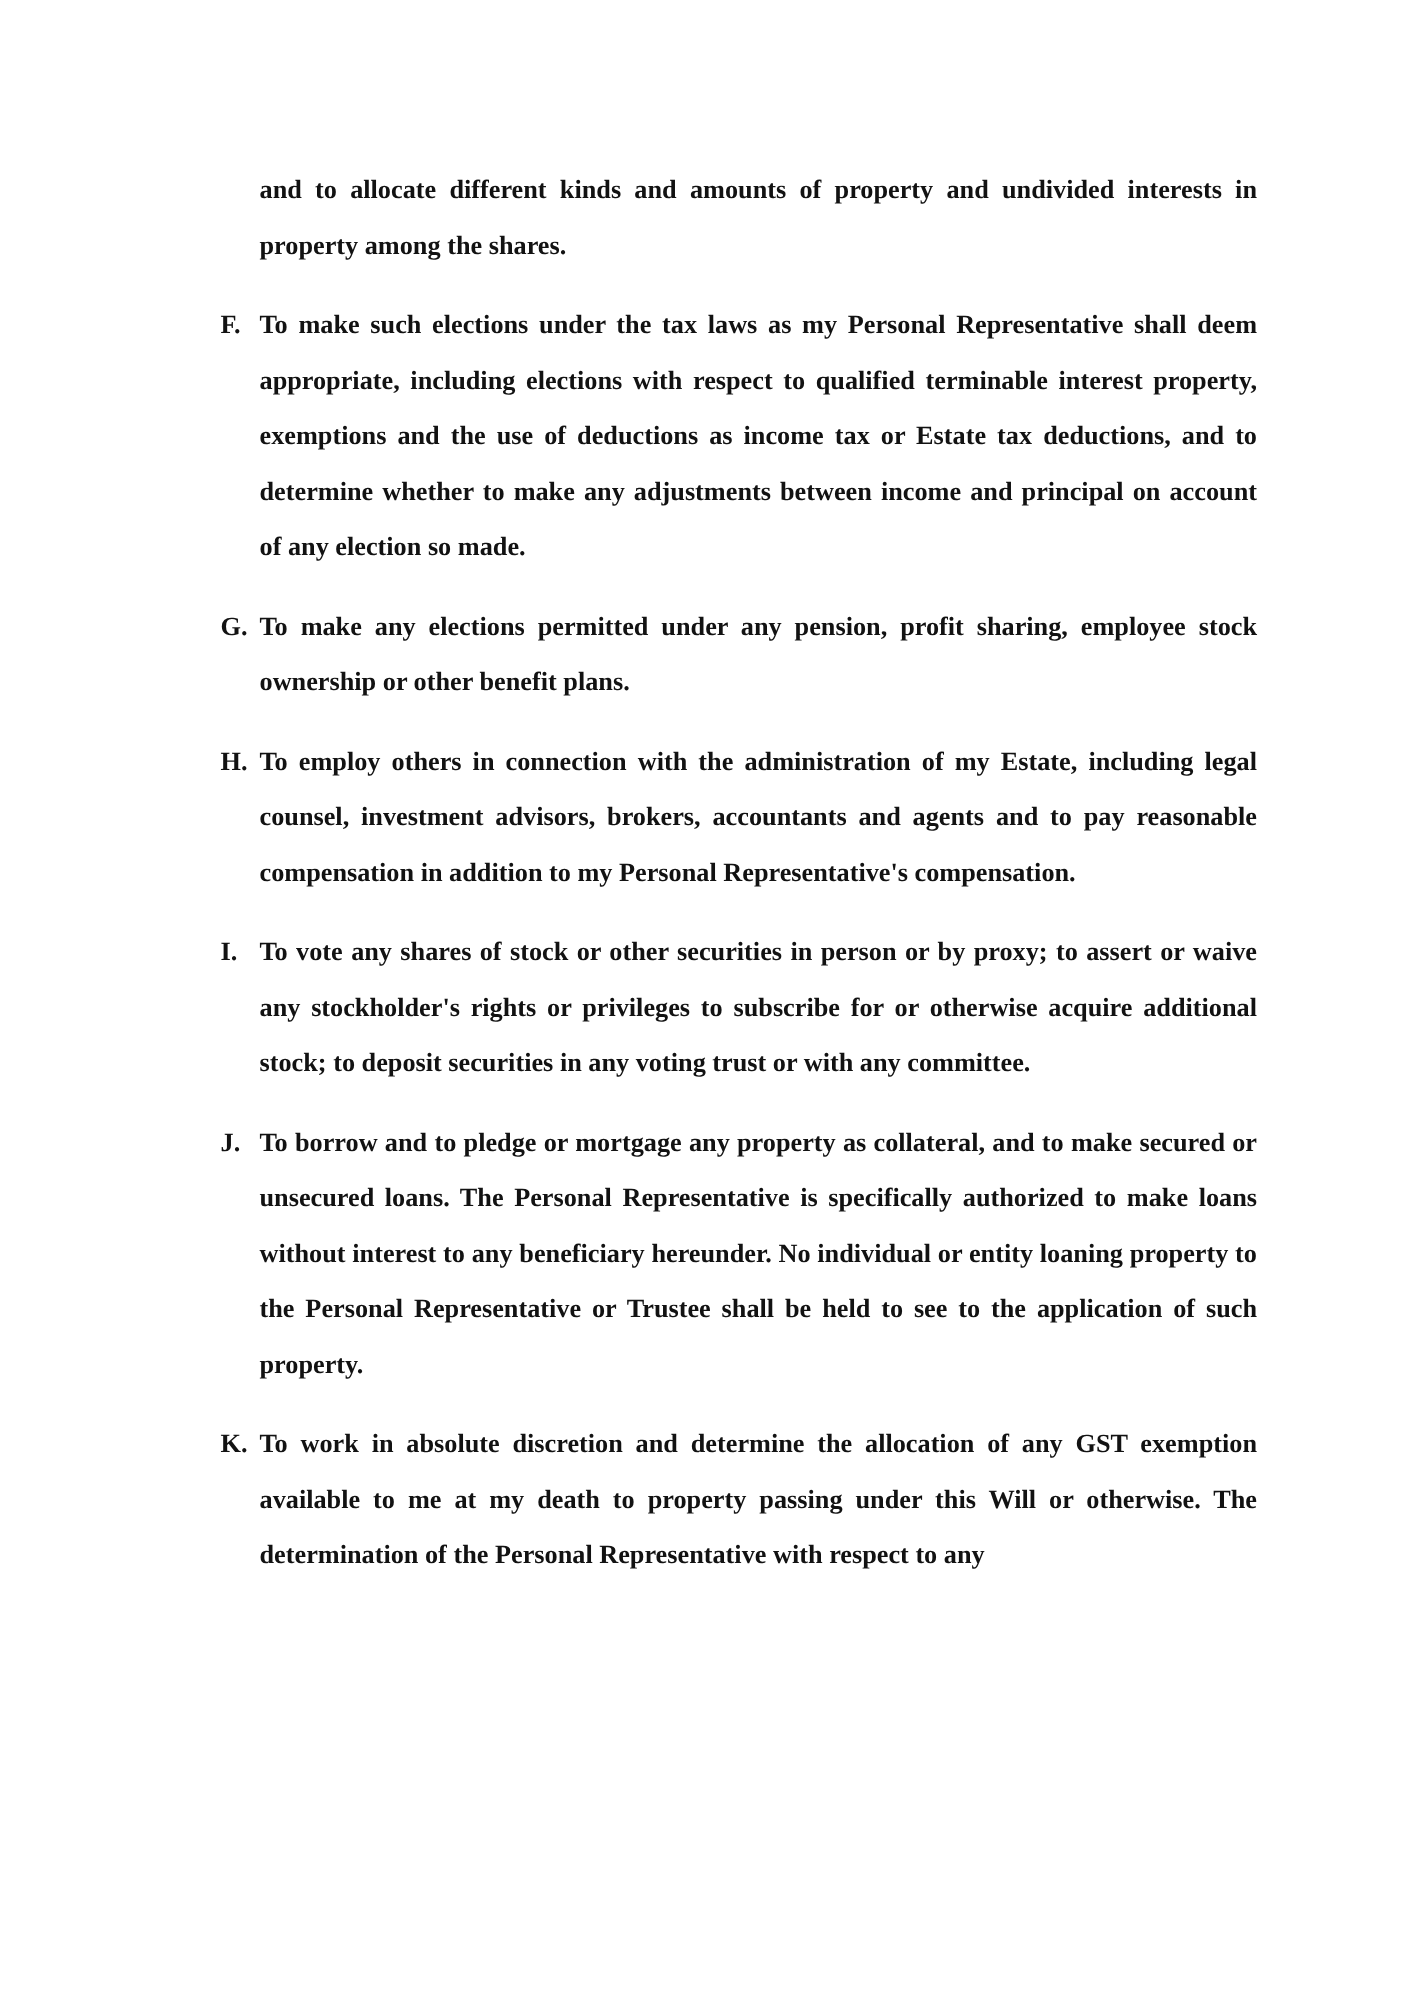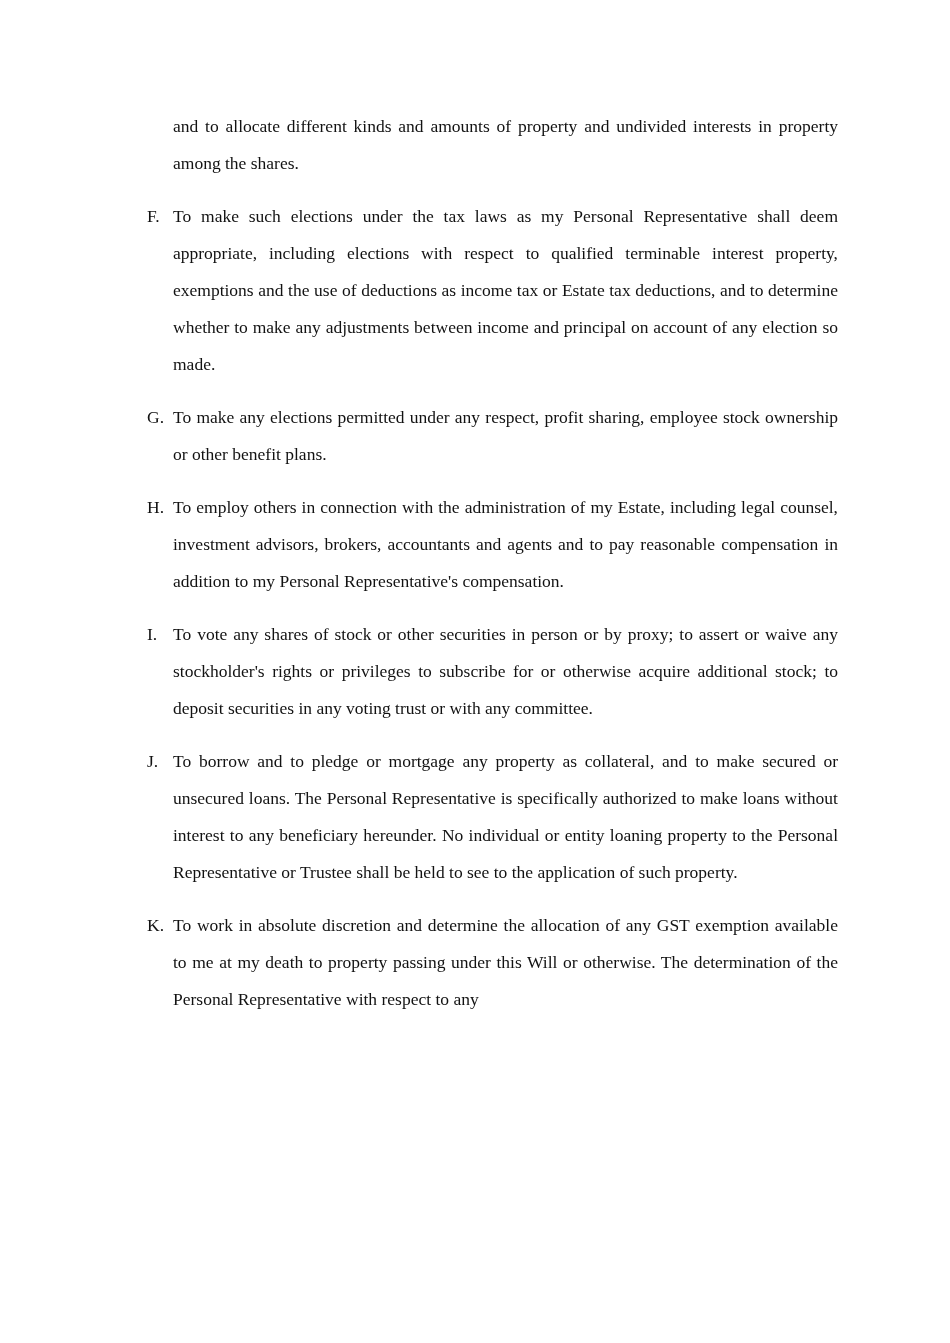--- a/index.html
+++ b/index.html
@@ -9,20 +9,21 @@
   }
   .page {
     position: relative;
     width: 950px;
     height: 1343px;
     background: #ffffff;
     font-family: "Liberation Serif", serif;
     color: #121212;
     box-sizing: border-box;
     overflow: hidden;
+    font-weight: bold;
   }
   .content {
     position: absolute;
     top: 108px;
     left: 147px;
     right: 112px;
   }
   .para {
     position: relative;
     padding-left: 26px;
@@ -53,21 +54,21 @@
 
     <div class="para no-label">
       <span class="para-label"></span><span class="para-text">and to allocate different kinds and amounts of property and undivided interests in property among the shares.</span>
     </div>
 
     <div class="para">
       <span class="para-label">F.</span><span class="para-text">To make such elections under the tax laws as my Personal Representative shall deem appropriate, including elections with respect to qualified terminable interest property, exemptions and the use of deductions as income tax or Estate tax deductions, and to determine whether to make any adjustments between income and principal on account of any election so made.</span>
     </div>
 
     <div class="para">
-      <span class="para-label">G.</span><span class="para-text">To make any elections permitted under any respect, profit sharing, employee stock ownership or other benefit plans.</span>
+      <span class="para-label">G.</span><span class="para-text">To make any elections permitted under any pension, profit sharing, employee stock ownership or other benefit plans.</span>
     </div>
 
     <div class="para">
       <span class="para-label">H.</span><span class="para-text">To employ others in connection with the administration of my Estate, including legal counsel, investment advisors, brokers, accountants and agents and to pay reasonable compensation in addition to my Personal Representative's compensation.</span>
     </div>
 
     <div class="para">
       <span class="para-label">I.</span><span class="para-text">To vote any shares of stock or other securities in person or by proxy; to assert or waive any stockholder's rights or privileges to subscribe for or otherwise acquire additional stock; to deposit securities in any voting trust or with any committee.</span>
     </div>
 

